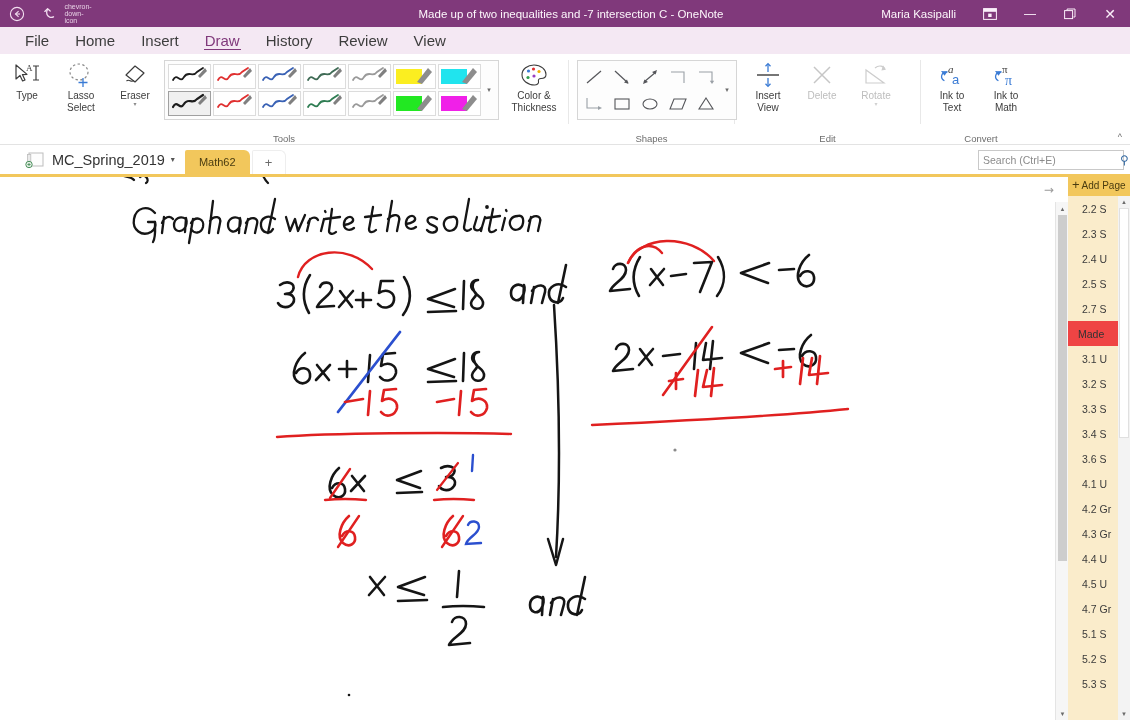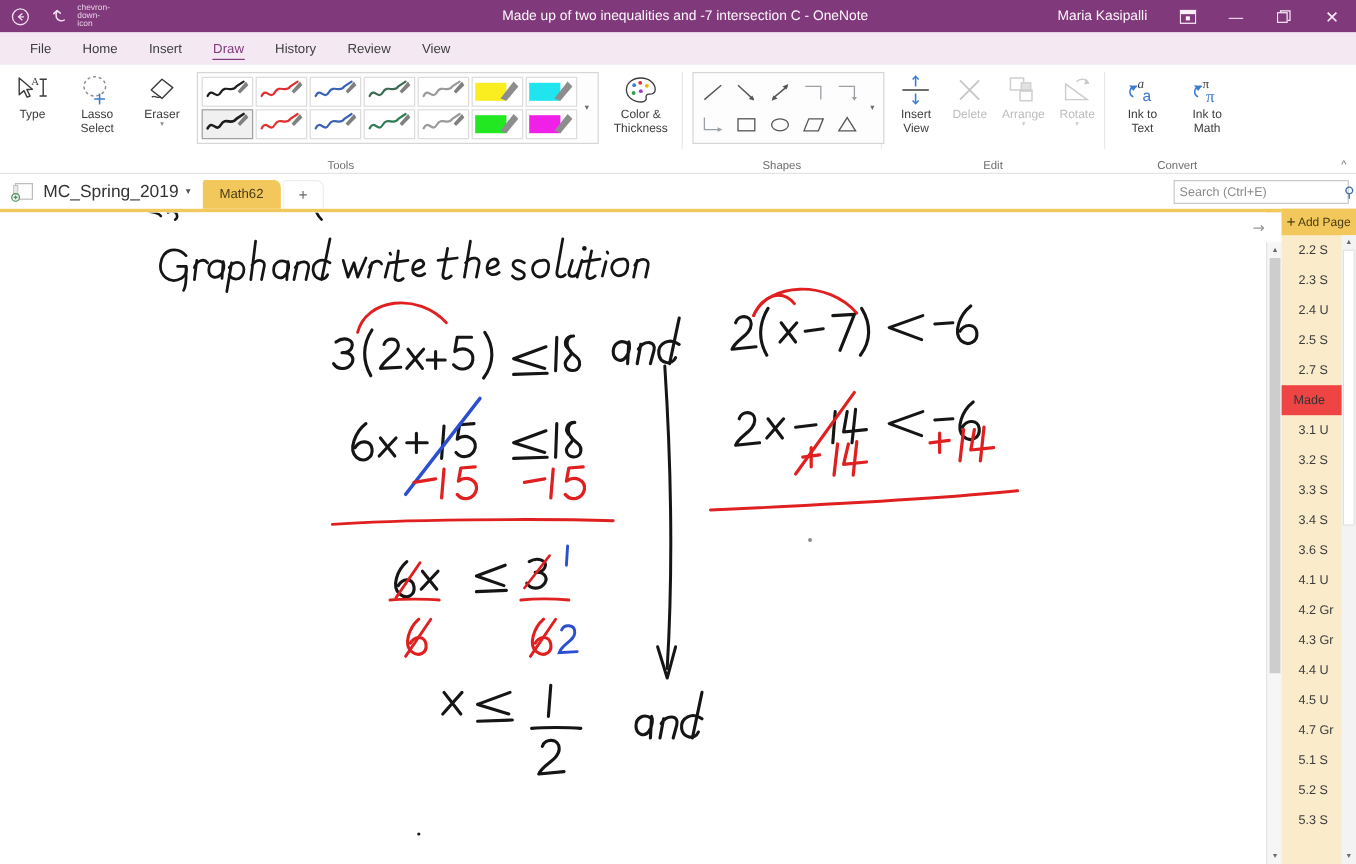--- a/index.html
+++ b/index.html
@@ -40,21 +40,21 @@
   }
   .tb-wbtn.close { font-size: 14px; }
 
   
   .menubar {
     position: absolute; top: 27px; left: 0; width: 1130px; height: 27px;
     background: #f4e8f3;
     display: flex; align-items: center; padding-left: 12px;
   }
   .menu-item {
-    font-size: 11px; color: #3d3d3d; padding: 0 13px; height: 27px;
+    font-size: 15px; color: #3d3d3d; padding: 0 13px; height: 27px;
     display: flex; align-items: center; position: relative; white-space: nowrap;
   }
   .menu-item.active { color: #80397b; font-weight: normal; }
   .menu-item.active::after {
     content: ""; position: absolute; left: 12px; right: 12px; bottom: 4px;
     height: 1.5px; background: #80397b;
   }
 
   
   .ribbon {
@@ -119,21 +119,21 @@
     font-size: 9px; color: #6b6b6b;
   }
 
   
   .nbbar {
     position: absolute; top: 145px; left: 0; width: 1130px; height: 29px;
     background: #ffffff;
     display: flex; align-items: flex-end;
   }
   .nb-name {
-    display: flex; align-items: center; height: 29px; padding-left: 8px;
+    display: flex; align-items: center; height: 29px; padding-left: 24px;
     font-size: 14.5px; color: #333333; white-space: nowrap; justify-content: flex-end;
   }
   .nb-icon { margin-right: 6px; display: flex; align-items: center; }
   .nb-caret { font-size: 8px; color: #555; margin-left: 6px; }
   .sec-tab {
     height: 24px; padding: 0 14px; margin-left: 10px;
     background: #f2c75c; color: #4a3c10; font-size: 11px;
     display: flex; align-items: center;
     border-radius: 2px 6px 0 0;
   }
@@ -509,31 +509,20 @@
         <span>Insert</span>
         <span class="lbl2">View</span>
       </div>
       <div class="bigbtn disabled">
         <div class="ic">
           <svg width="26" height="26" viewBox="0 0 26 26">
               <path d="M5 5 L21 21 M21 5 L5 21" stroke="#c6c6c6" stroke-width="1.5"></path>
             </svg>
         </div>
         <span>Delete</span>
-      </div>
-      <div class="bigbtn disabled">
-        <div class="ic">
-          <svg width="28" height="26" viewBox="0 0 28 26">
-            <rect x="3" y="3" width="11" height="10" fill="none" stroke="#cdcdcd" stroke-width="1.2"></rect>
-            <rect x="12" y="7" width="8" height="7" fill="#e2e2e2" stroke="#cdcdcd" stroke-width="1"></rect>
-            <rect x="11" y="13" width="10" height="9" fill="none" stroke="#cdcdcd" stroke-width="1.2"></rect>
-          </svg>
-        </div>
-        <span>Arrange</span>
-        <span class="dd">▾</span>
       </div>
       <div class="bigbtn disabled">
         <div class="ic">
           <svg width="28" height="26" viewBox="0 0 28 26">
             <path d="M4 21 H22 L4 8 Z" fill="none" stroke="#cdcdcd" stroke-width="1.2"></path>
             <path d="M13 6 C17 2.5 22 4 23 7.5" fill="none" stroke="#cdcdcd" stroke-width="1.2"></path>
             <path d="M21 3.2 L23.8 7.8 L19.4 8.4 Z" fill="#cdcdcd"></path>
           </svg>
         </div>
         <span>Rotate</span>

